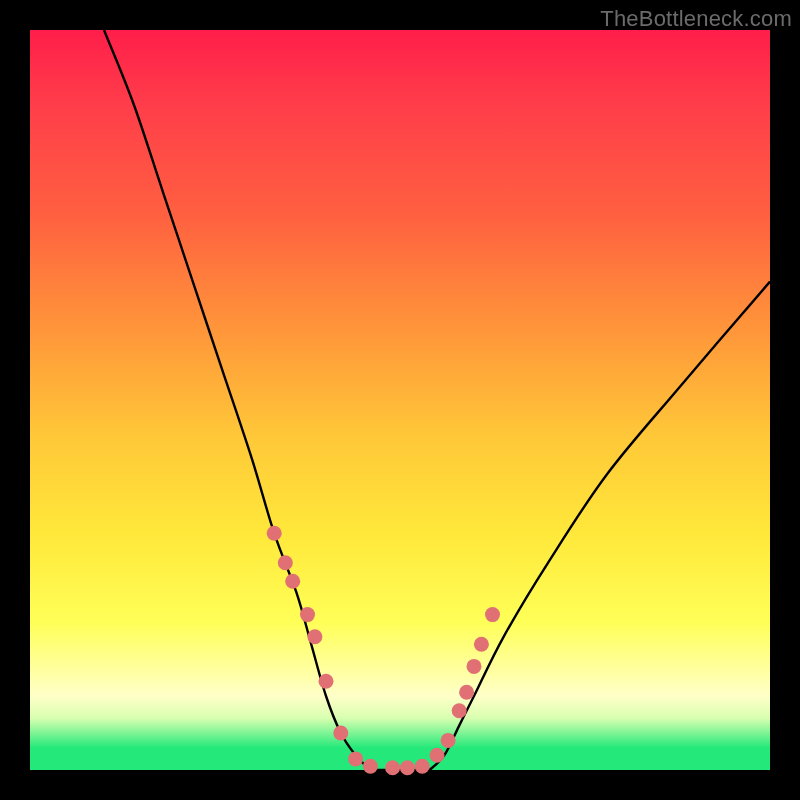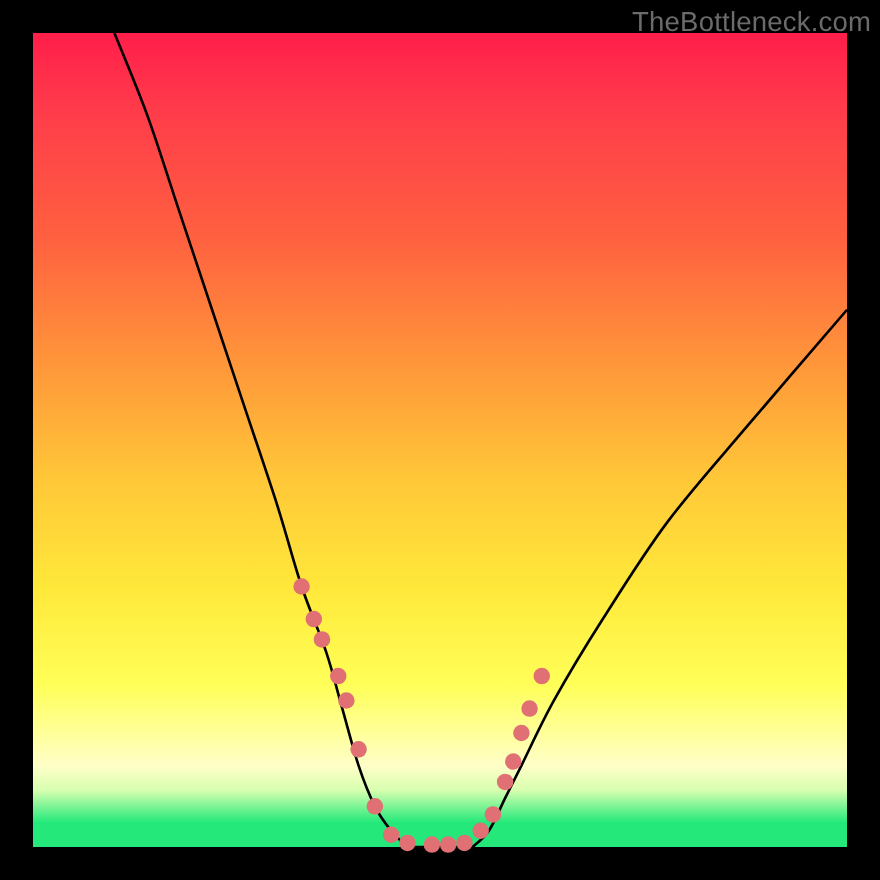--- a/index.html
+++ b/index.html
@@ -38,21 +38,21 @@
       #ffffc8 90%,
       #d8ffb0 93%,
       #24e97a 97%,
       #24e97a 100%);
   }
   .watermark {
     position: absolute;
     top: 6px;
     right: 8px;
     color: #6b6b6b;
-    font-size: 25px;
+    font-size: 22px;
     font-weight: 400;
     letter-spacing: 0.2px;
   }
   svg.curves {
     position: absolute;
     left: 0;
     top: 0;
     width: 740px;
     height: 740px;
     overflow: visible;

